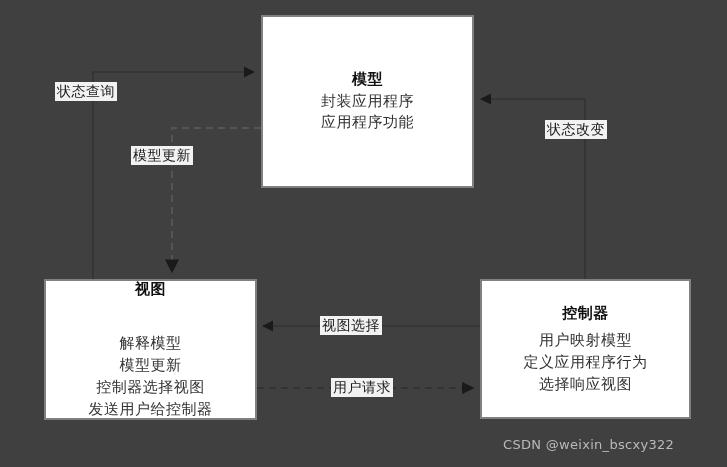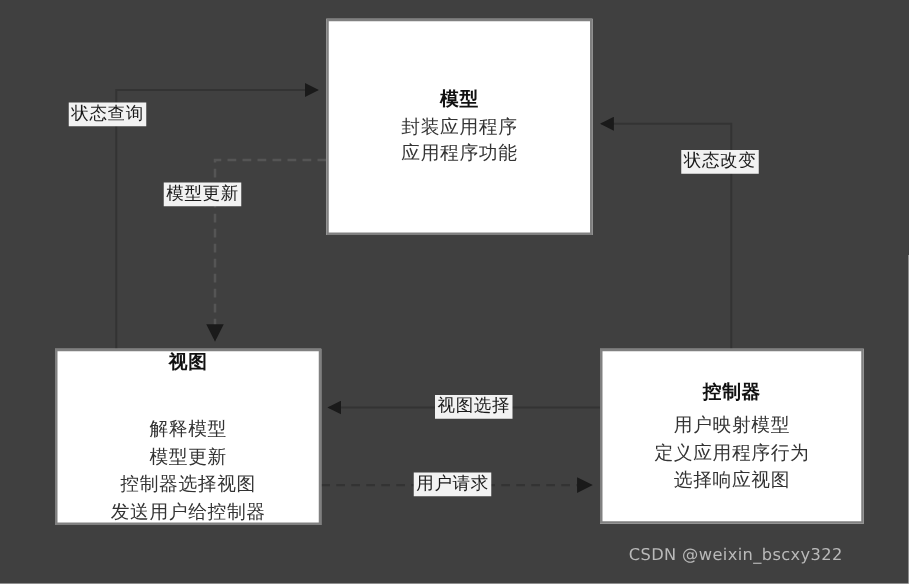--- a/index.html
+++ b/index.html
@@ -81,21 +81,21 @@
     font-size: 14px;
     letter-spacing: 0.5px;
     line-height: 1.2;
     padding: 1px 2px;
     white-space: nowrap;
     border: 0;
   }
   #label-state-query  { left: 55px;  top: 82px;  }
   #label-notify       { left: 131px; top: 146px; }
   #label-state-change { left: 545px; top: 120px; }
-  #label-view-select  { left: 348px; top: 316px; text-align: center; }
+  #label-view-select  { left: 320px; top: 316px; text-align: center; }
   #label-user-request { left: 331px; top: 378px; }
   #watermark {
     position: absolute;
     left: 503px;
     top: 437px;
     font-size: 13px;
     color: #b9b9b9;
     letter-spacing: 0.3px;
     white-space: nowrap;
   }

